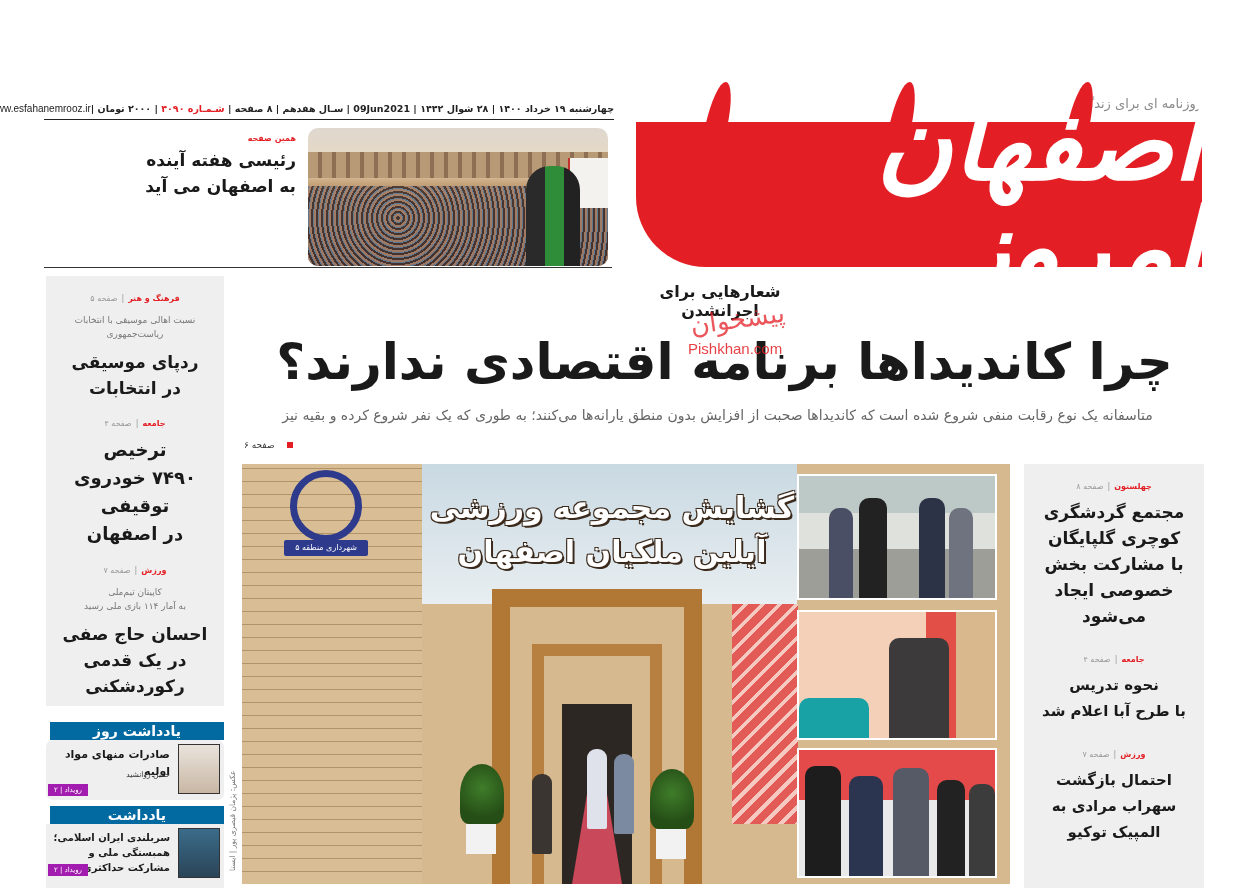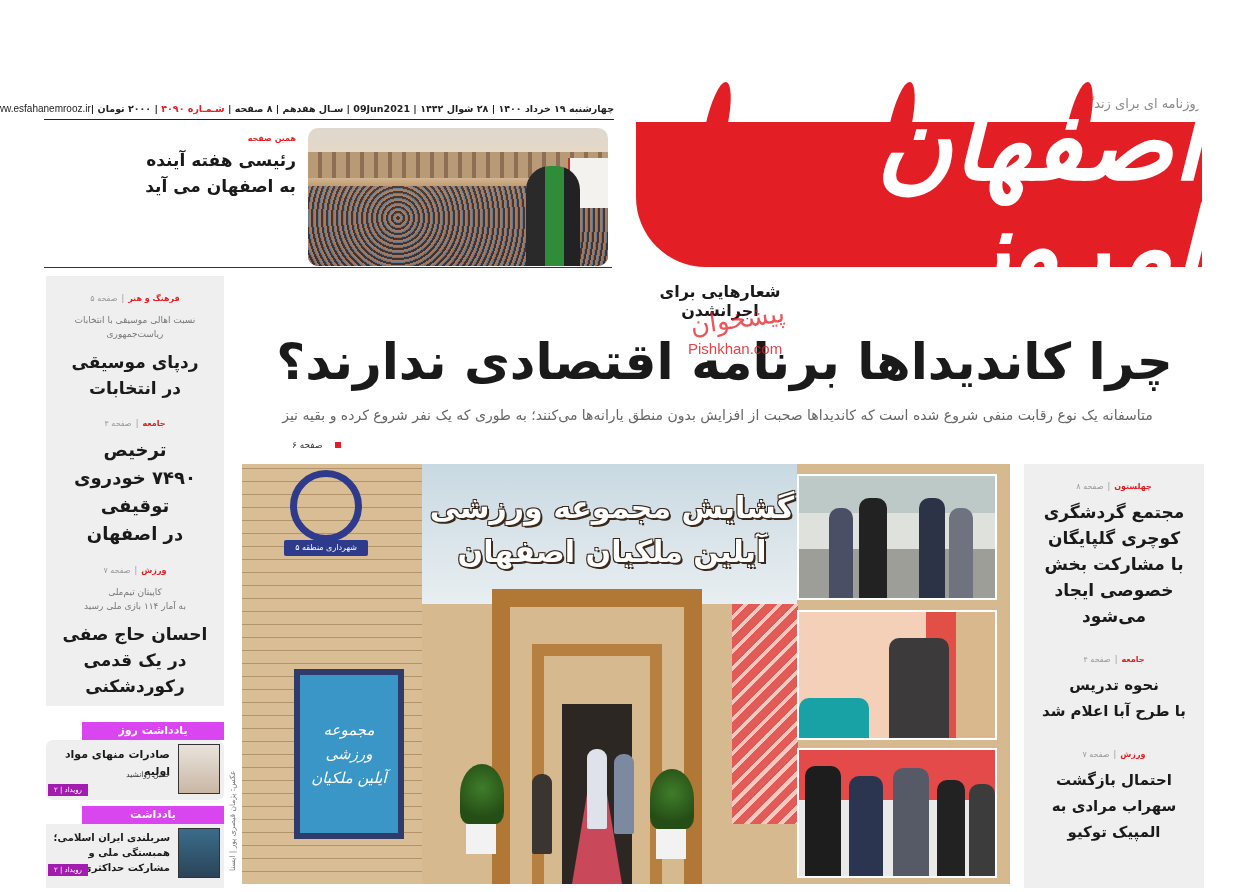--- a/index.html
+++ b/index.html
@@ -30,36 +30,36 @@
   .tl-photo .figure { position: absolute; right: 28px; bottom: 0; width: 54px; height: 100px; background: linear-gradient(90deg, #2a2a2a 0 35%, #2f8d3a 35% 70%, #222 70%); border-radius: 24px 24px 0 0; }
   .tl-photo .banner { position: absolute; right: 0; top: 30px; width: 40px; height: 50px; background: #f4f2ee; border-left: 2px solid #c4302b; }
   .hr-top { left: 44px; top: 267px; width: 568px; height: 1px; background: #333; }
 
   
   .subhead { left: 620px; top: 282px; width: 200px; text-align: center; font-size: 16px; font-weight: bold; }
   .watermark-fa { left: 690px; top: 304px; font-size: 26px; color: rgba(227,30,36,0.75); font-family: "DejaVu Serif", serif; transform: rotate(-8deg); }
   .watermark-en { left: 688px; top: 340px; direction: ltr; font-family: "Liberation Sans", sans-serif; font-size: 15px; color: rgba(227,30,36,0.85); }
   .main-head { left: 247px; top: 322px; width: 955px; text-align: center; font-size: 50px; font-weight: bold; letter-spacing: -1px; line-height: 80px; }
   .main-lede { left: 240px; top: 404px; width: 955px; text-align: center; font-size: 14px; color: #666; line-height: 22px; }
-  .page-ref { left: 244px; top: 440px; font-size: 9px; color: #333; display: flex; align-items: center; gap: 12px; margin-left: 48px; }
+  .page-ref { left: 244px; top: 440px; font-size: 9px; color: #333; display: flex; align-items: center; gap: 12px; }
   .page-ref .sq { width: 6px; height: 6px; background: #e31e24; display: inline-block; }
 
   
   .col-left { left: 46px; top: 276px; width: 178px; height: 430px; background: #efefef; }
   .col-right { left: 1024px; top: 464px; width: 180px; height: 424px; background: #efefef; }
   .sec { text-align: center; }
   .sec .label { font-size: 8px; color: #999; margin-top: 18px; }
   .sec .label .cat { color: #e31e24; font-weight: bold; }
   .sec .label .bar { color: #999; margin: 0 4px; }
   .sec .sub { font-size: 9px; color: #777; line-height: 14px; margin-top: 10px; }
   .sec .title { font-size: 17px; font-weight: bold; line-height: 26px; margin-top: 8px; }
   .sec .title.big { font-size: 18px; line-height: 28px; }
 
   
-  .note-hdr { width: 142px; height: 18px; background: #d946ef; color: #fff; font-size: 11px; font-weight: bold; text-align: center; line-height: 18px; }
+  .note-hdr { width: 174px; height: 18px; background: #0369a1; color: #fff; font-size: 14px; font-weight: bold; text-align: center; line-height: 18px; }
   .note-box { width: 178px; background: #efefef; position: relative; }
   .note-box .ph { position: absolute; right: 4px; top: 4px; width: 42px; height: 50px; border: 1px solid #333; }
   .note-box .t { position: absolute; right: 54px; left: 4px; top: 6px; font-size: 11px; font-weight: bold; text-align: right; line-height: 17px; }
   .note-box .a { position: absolute; right: 54px; font-size: 7.5px; color: #333; text-align: right; }
   .note-box .tag { position: absolute; left: 2px; width: 40px; height: 12px; background: #a21caf; color: #fff; font-size: 7px; text-align: center; line-height: 12px; }
 
   
   .main-photo { left: 242px; top: 464px; width: 768px; height: 420px; overflow: hidden; background: #d6b98f; }
   .mp-brick { position: absolute; left: 0; top: 0; width: 180px; height: 100%; background: repeating-linear-gradient(0deg, #d9bd94 0 12px, #b39469 12px 13px), #d9bd94; }
   .mp-sky { position: absolute; left: 180px; top: 0; width: 375px; height: 140px; background: linear-gradient(180deg, #c9d9e2, #e8eef1); }
@@ -227,24 +227,20 @@
 <div class="abs main-photo" style="direction:ltr;">
   <div class="mp-brick"></div>
   <div class="mp-sky"></div>
   <div class="mp-gate"></div>
   <div class="mp-gate2"></div>
   <div class="mp-door"></div>
   <div class="mp-carpet"></div>
   <div class="mp-redbanner"></div>
   <div class="mp-logo"></div>
   <div class="mp-district">شهرداری منطقه ۵</div>
-  <div class="mp-sign">
-    <div>مجموعه ورزشی</div>
-    <div>آیلین ملکیان</div>
-  </div>
   <div class="mp-plants">
     <span style="left:218px; top:300px;"></span>
     <span style="left:408px; top:305px;"></span>
   </div>
   <div class="mp-pot" style="left:224px; top:360px;"></div>
   <div class="mp-pot" style="left:414px; top:365px;"></div>
   <div class="mp-people">
     <span style="left:290px; top:310px; background:#3a3530;"></span>
     <span style="left:345px; top:285px; background:#dfe2ea;"></span>
     <span style="left:372px; top:290px; background:#7b8aa0;"></span>

